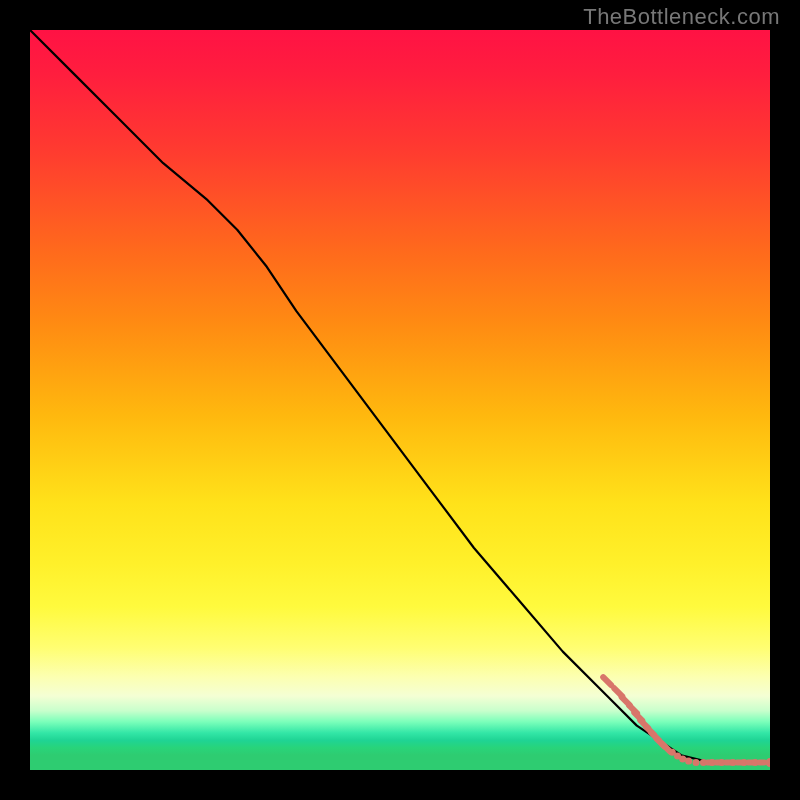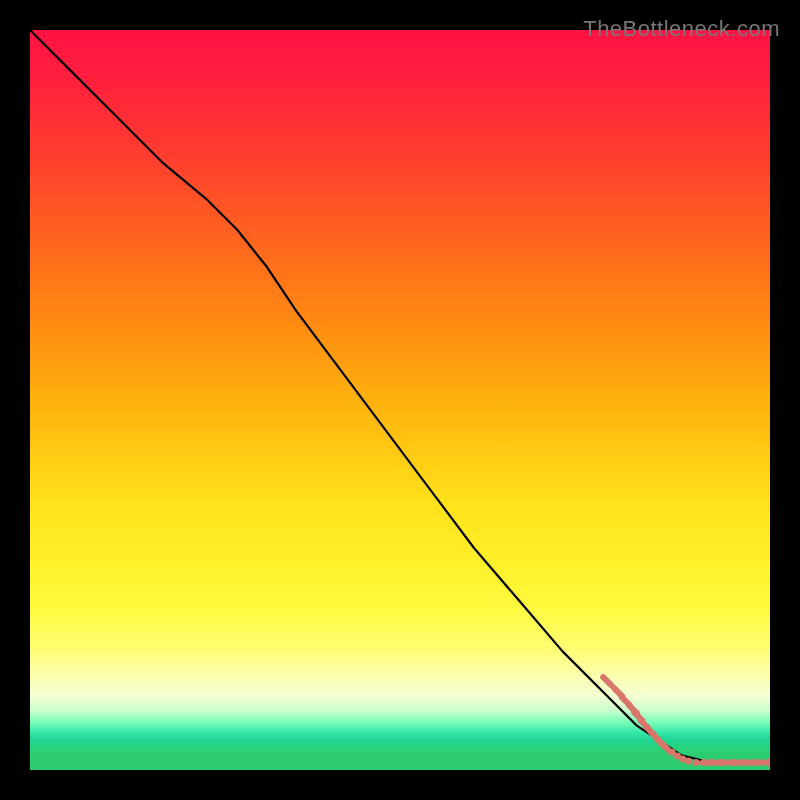--- a/index.html
+++ b/index.html
@@ -20,21 +20,20 @@
   .watermark {
     position: absolute;
     top: 4px;
     right: 20px;
     color: #777;
     font-size: 22px;
     font-weight: 500;
     letter-spacing: 0.5px;
     z-index: 50;
     user-select: none;
-    margin-top: 12px;
   }
   .plot {
     position: absolute;
     left: 30px;
     top: 30px;
     width: 740px;
     height: 740px;
   }
   .grad {
     position: absolute;

